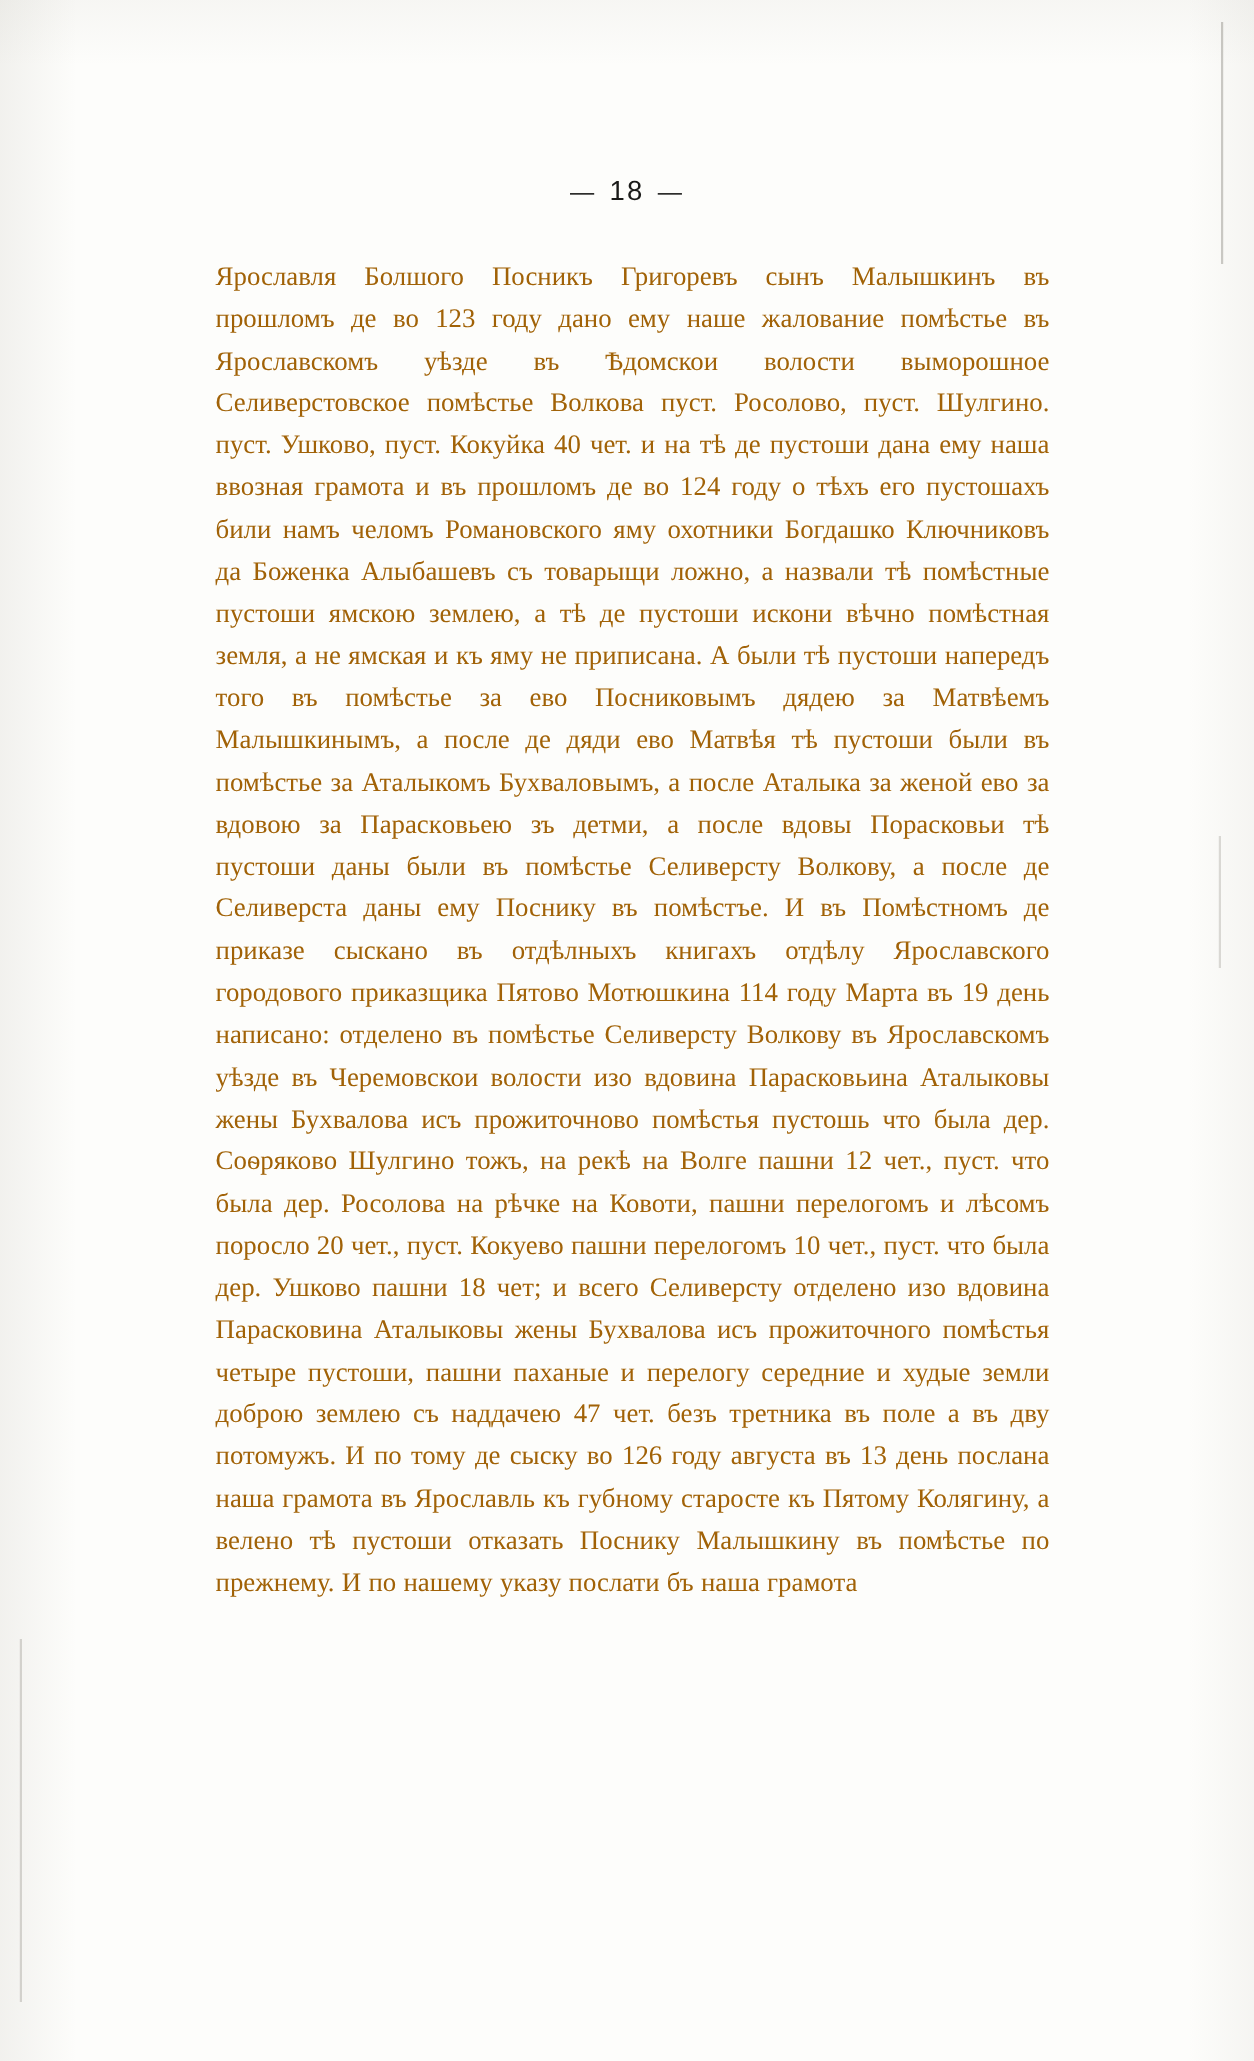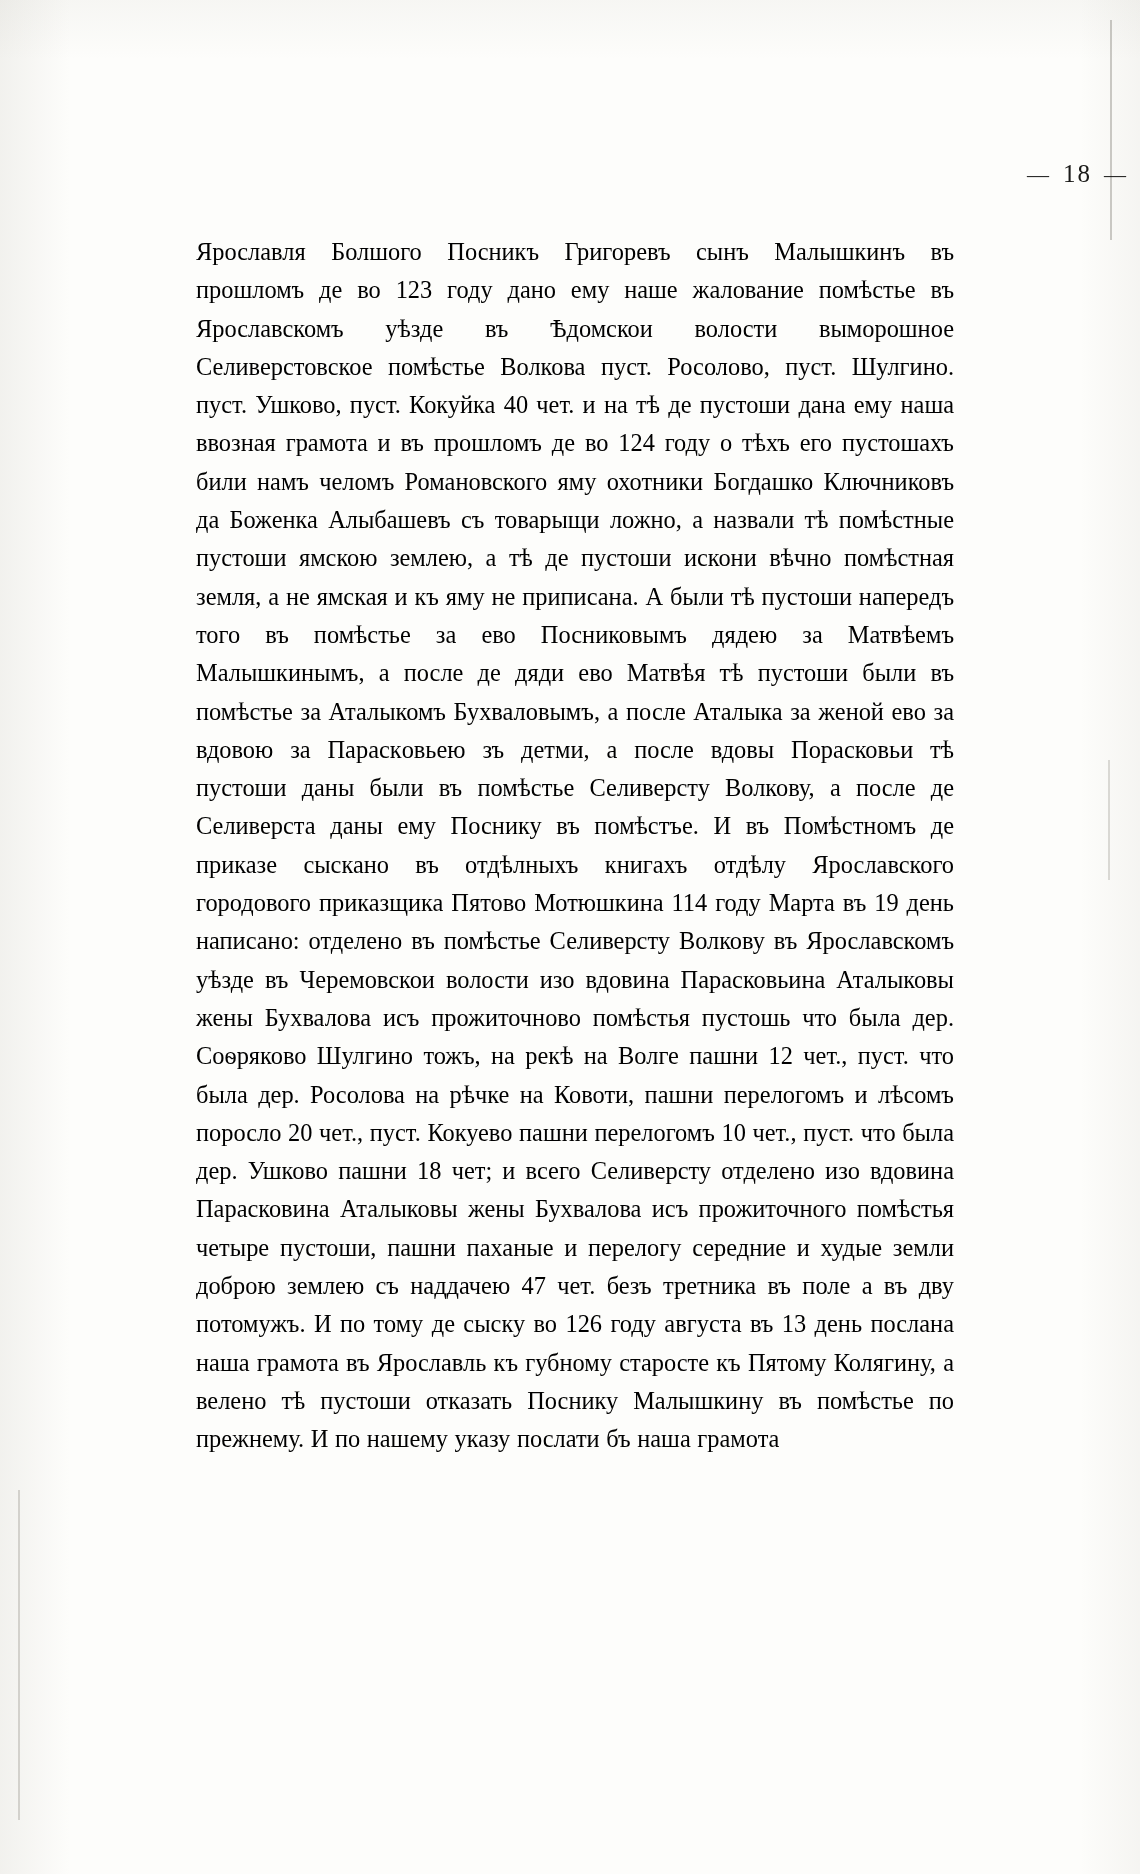--- a/index.html
+++ b/index.html
@@ -53,42 +53,42 @@
     top: 1490px;
     width: 2px;
     height: 330px;
     background: rgba(90,85,75,0.22);
   }
   .folio {
     position: absolute;
     top: 160px;
     left: 0;
     right: 0;
-    text-align: right;
+    text-align: center;
     font-size: 25px;
     letter-spacing: 2px;
-    font-family: Liberation Serif, serif;
+    font-family: Liberation Sans, sans-serif;
   }
   .folio .dash {
     display: inline-block;
     padding: 0 12px;
     font-size: 22px;
   }
   .body-text {
     position: absolute;
     top: 233px;
     left: 196px;
     width: 758px;
     font-size: 24.4px;
     line-height: 38.3px;
     text-align: justify;
     text-justify: inter-word;
     word-spacing: 0.5px;
     font-family: "Liberation Serif", serif;
-    color: #000000;
+    color: #a16207;
   }
   .body-text p {
     margin: 0;
     text-indent: 0;
   }
 </style>
 </head>
 <body>
 
 <div class="page">

